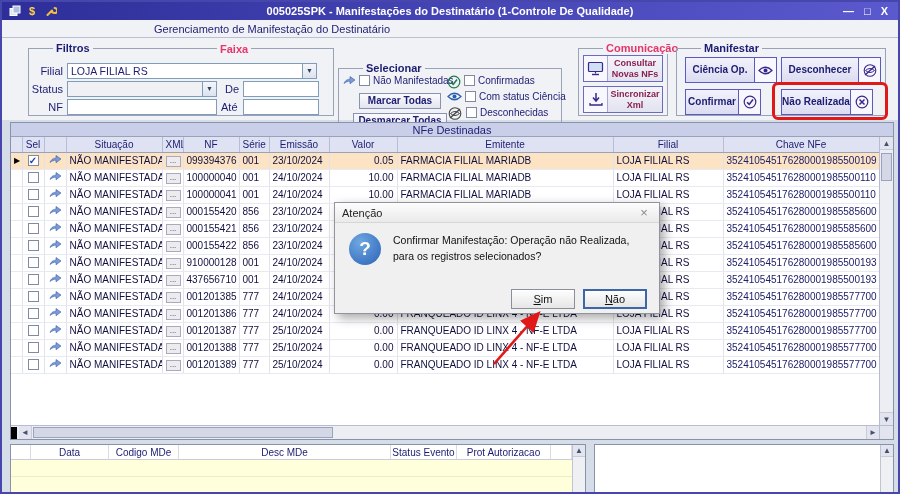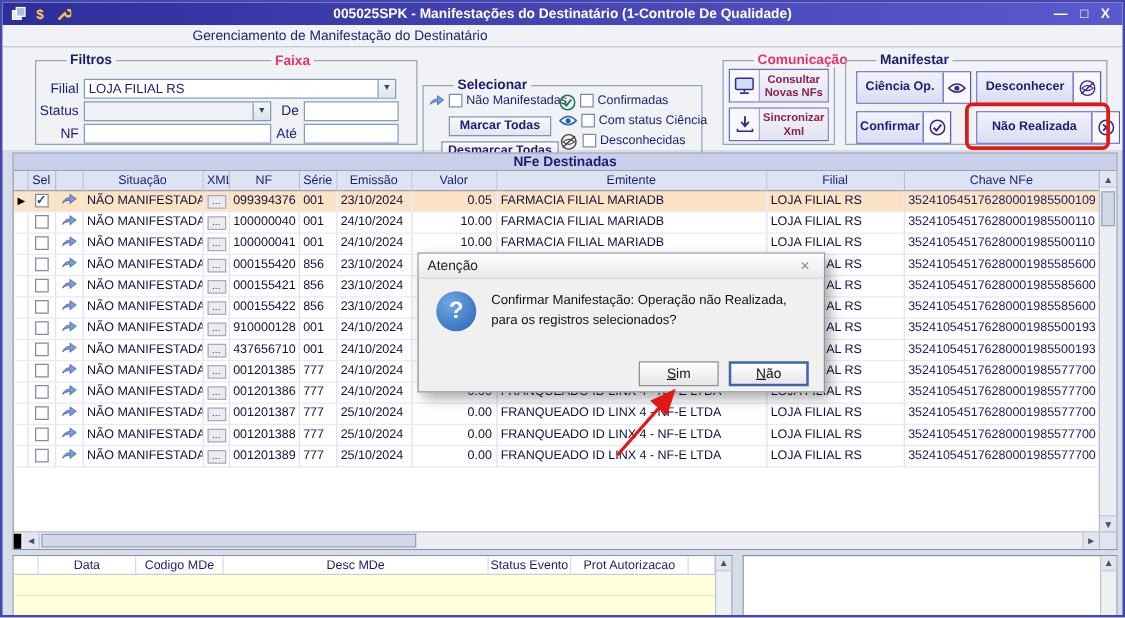--- a/index.html
+++ b/index.html
@@ -45,21 +45,21 @@
   .comm-label { flex:1; display:flex; align-items:center; justify-content:center; text-align:center;
     font-size:9px; font-weight:bold; color:#8a2050; line-height:1.15; background:linear-gradient(#f4f4fa,#e2e3f0); }
   .mbtn { position:absolute; display:flex; border:1px solid #5a5ac0; background:#fff; }
   .mlabel { flex:1; display:flex; align-items:center; justify-content:center; text-align:center;
     font-size:10px; font-weight:bold; color:#1c1c72; line-height:1.05; background:linear-gradient(#f2f2fb,#dcdcf2); }
   .micon { width:22px; border-left:1px solid #5a5ac0; background:#f7f7fd; display:flex; align-items:center; justify-content:center; }
 
   
   .grid { position:absolute; left:8px; top:120px; width:884px; height:318px; background:#fff; border:1px solid #8a92a8; }
   .grid-title { height:14px; background:#c9cfe8; border-bottom:1px solid #9aa2b8; text-align:center;
-    font-size:11px; font-weight:bold; color:#1c1c72; line-height:14px; }
+    font-size:11px; font-weight:normal; color:#1c1c72; line-height:14px; }
   table.nfe { border-collapse:collapse; table-layout:fixed; width:868px; font-size:10px; color:#101040; }
   table.nfe td { white-space:nowrap; overflow:hidden; padding:0 3px; border-right:1px solid #e0e2ee; border-bottom:1px solid #e8eaf2; height:17px; }
   tr.ghead td { background:#dfe2f2; border-right:1px solid #b8bcd4; border-bottom:1px solid #9aa2b8; color:#1c1c72; text-align:center; height:15px; }
   tr.grow.selected td { background:#fbe3c4; }
   td.ind { text-align:center; font-size:8px; color:#000; padding:0; }
   td.selc { text-align:center; padding:0; }
   td.arr { text-align:center; padding:0; }
   td.val { text-align:right; }
   td.chv { font-size:10px; color:#20206a;text-align:right; }
   .xmlb { display:inline-block; width:15px; height:11px; background:#ececf0; border:1px solid #aab; font-size:8px; line-height:7px; text-align:center; color:#333; }
@@ -273,21 +273,21 @@
       </div>
       <div class="mbtn" style="left:8px;top:40px;width:76px;height:26px;">
         <span class="mlabel">Confirmar</span>
         <span class="micon">
             <svg width="14" height="14" viewBox="0 0 14 14">
               <circle cx="7" cy="7" r="5.8" fill="none" stroke="#38288a" stroke-width="1.2"></circle>
               <path d="M4 7.2 L6.2 9.4 L10 4.6" fill="none" stroke="#38288a" stroke-width="1.6"></path>
             </svg>
           </span>
       </div>
-      <div class="mbtn" style="left:104px;top:40px;width:115px;height:26px;">
+      <div class="mbtn" style="left:104px;top:40px;width:92px;height:26px;">
         <span class="mlabel">Não Realizada</span>
         <span class="micon">
             <svg width="14" height="14" viewBox="0 0 14 14">
               <circle cx="7" cy="7" r="5.8" fill="none" stroke="#38288a" stroke-width="1.2"></circle>
               <path d="M4.5 4.5 L9.5 9.5 M9.5 4.5 L4.5 9.5" stroke="#38288a" stroke-width="1.5"></path>
             </svg>
           </span>
       </div>
     </div>
   </div>

